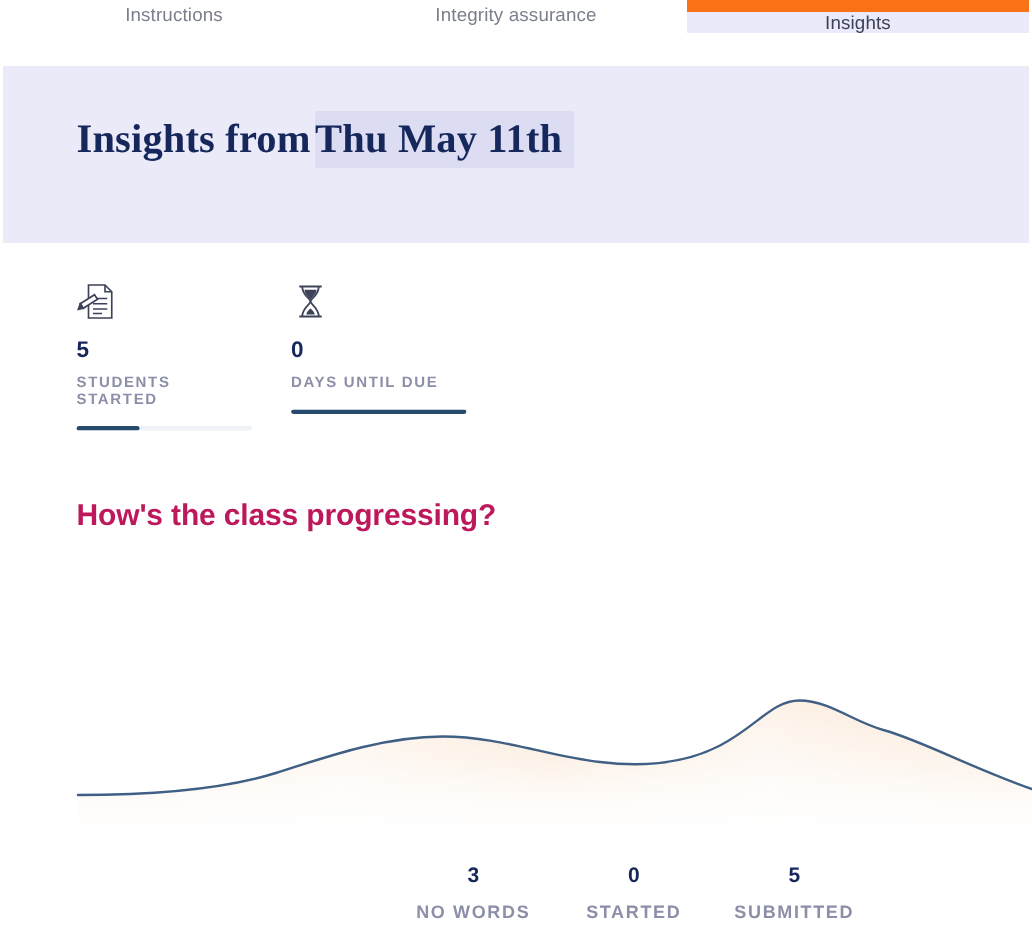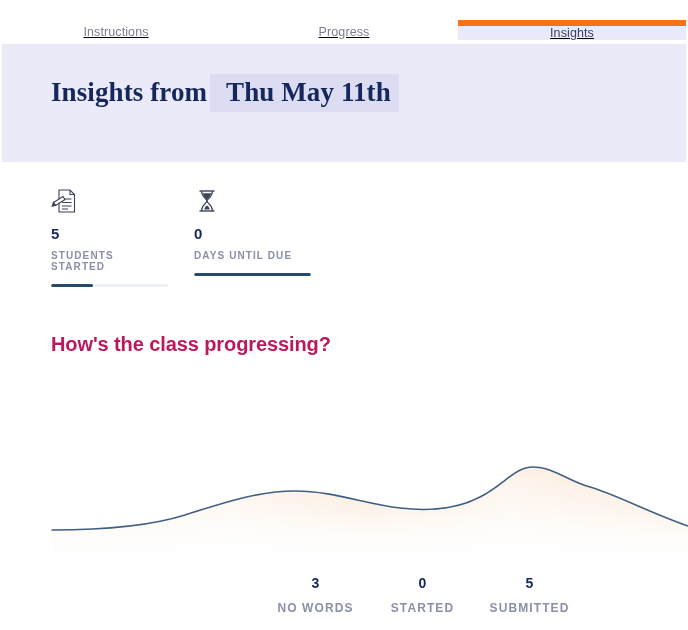--- a/index.html
+++ b/index.html
@@ -19,45 +19,44 @@
     width: 688px;
     height: 630px;
     background: #ffffff;
     overflow: hidden;
   }
 
   
   .tabbar {
     position: relative;
     display: flex;
-    align-items: center;
+    align-items: flex-start;
     height: 44px;
     background: #ffffff;
-    margin: 8px 2px;
+    margin: 0 2px;
     border-bottom: 1px solid #ffffff;
-    text-decoration: underline;
   }
   .tab {
     flex: 1 1 0;
     display: flex;
     align-items: center;
     justify-content: center;
     font-size: 12.5px;
     color: #7b7f8c;
     letter-spacing: 0.1px;
     background: transparent;
     border-top: 3px solid transparent;
     box-sizing: border-box;
     cursor: pointer;
     user-select: none;
   }
   .tab.active {
     color: #3c4257;
     background: #eaeafb;
-    border-top: 6px solid #f97316;
+    border-top: 8px solid #f97316;
   }
 
   
   .banner {
     position: absolute;
     left: 2px;
     top: 44px;
     width: 684px;
     height: 118px;
     background: #eaeaf9;
@@ -69,21 +68,21 @@
     top: 33px;
     font-family: "Liberation Serif", serif;
     font-weight: bold;
     font-size: 27px;
     color: #16275c;
     white-space: nowrap;
     letter-spacing: 0.1px;
   }
   .date-chip {
     background: #dcdcf3;
-    padding: 3px 8px 5px 16px;
+    padding: 3px 8px 5px 0;
     margin-left: 3px;
     border-radius: 1px;
   }
 
   
   .stats {
     position: absolute;
     left: 51px;
     top: 185px;
     display: flex;
@@ -180,21 +179,21 @@
 </head>
 <body>
 
 <div class="page">
 
   <div class="tabbar">
     <div class="tab">
       <span>Instructions</span>
     </div>
     <div class="tab">
-      <span>Progress</span>
+      <span>Integrity assurance</span>
     </div>
     <div class="tab active">
       <span>Insights</span>
     </div>
   </div>
 
   <div class="banner">
     <div class="banner-title">
       <span>Insights from</span><span class="date-chip">Thu May 11th</span>
     </div>

